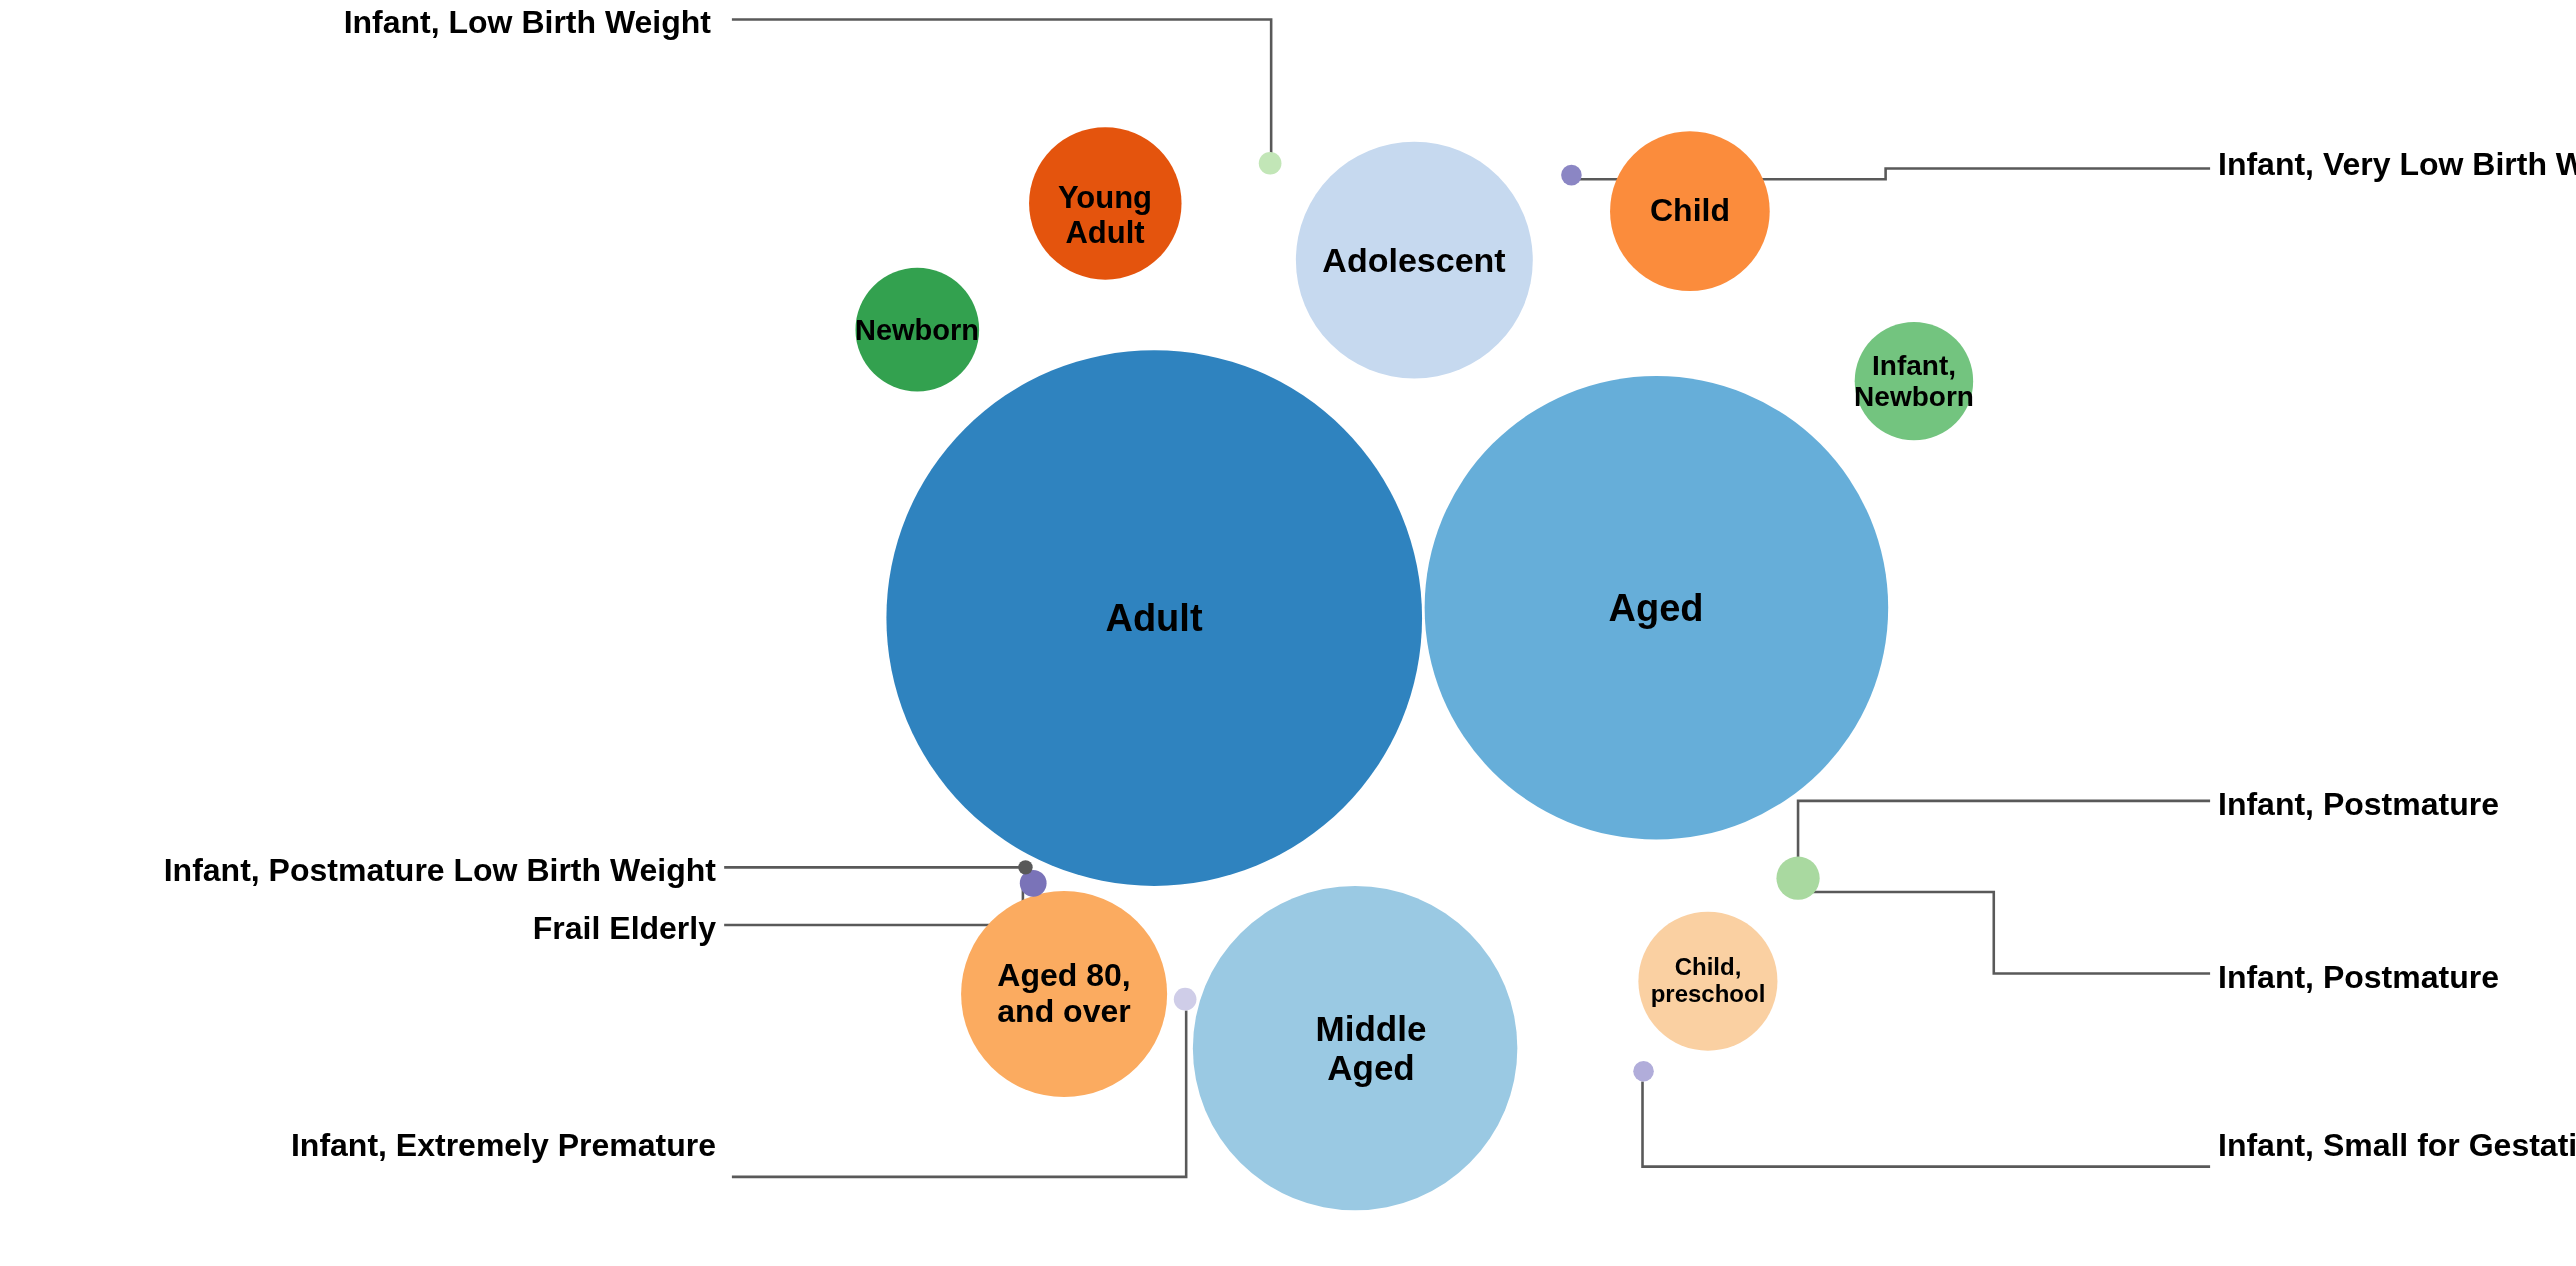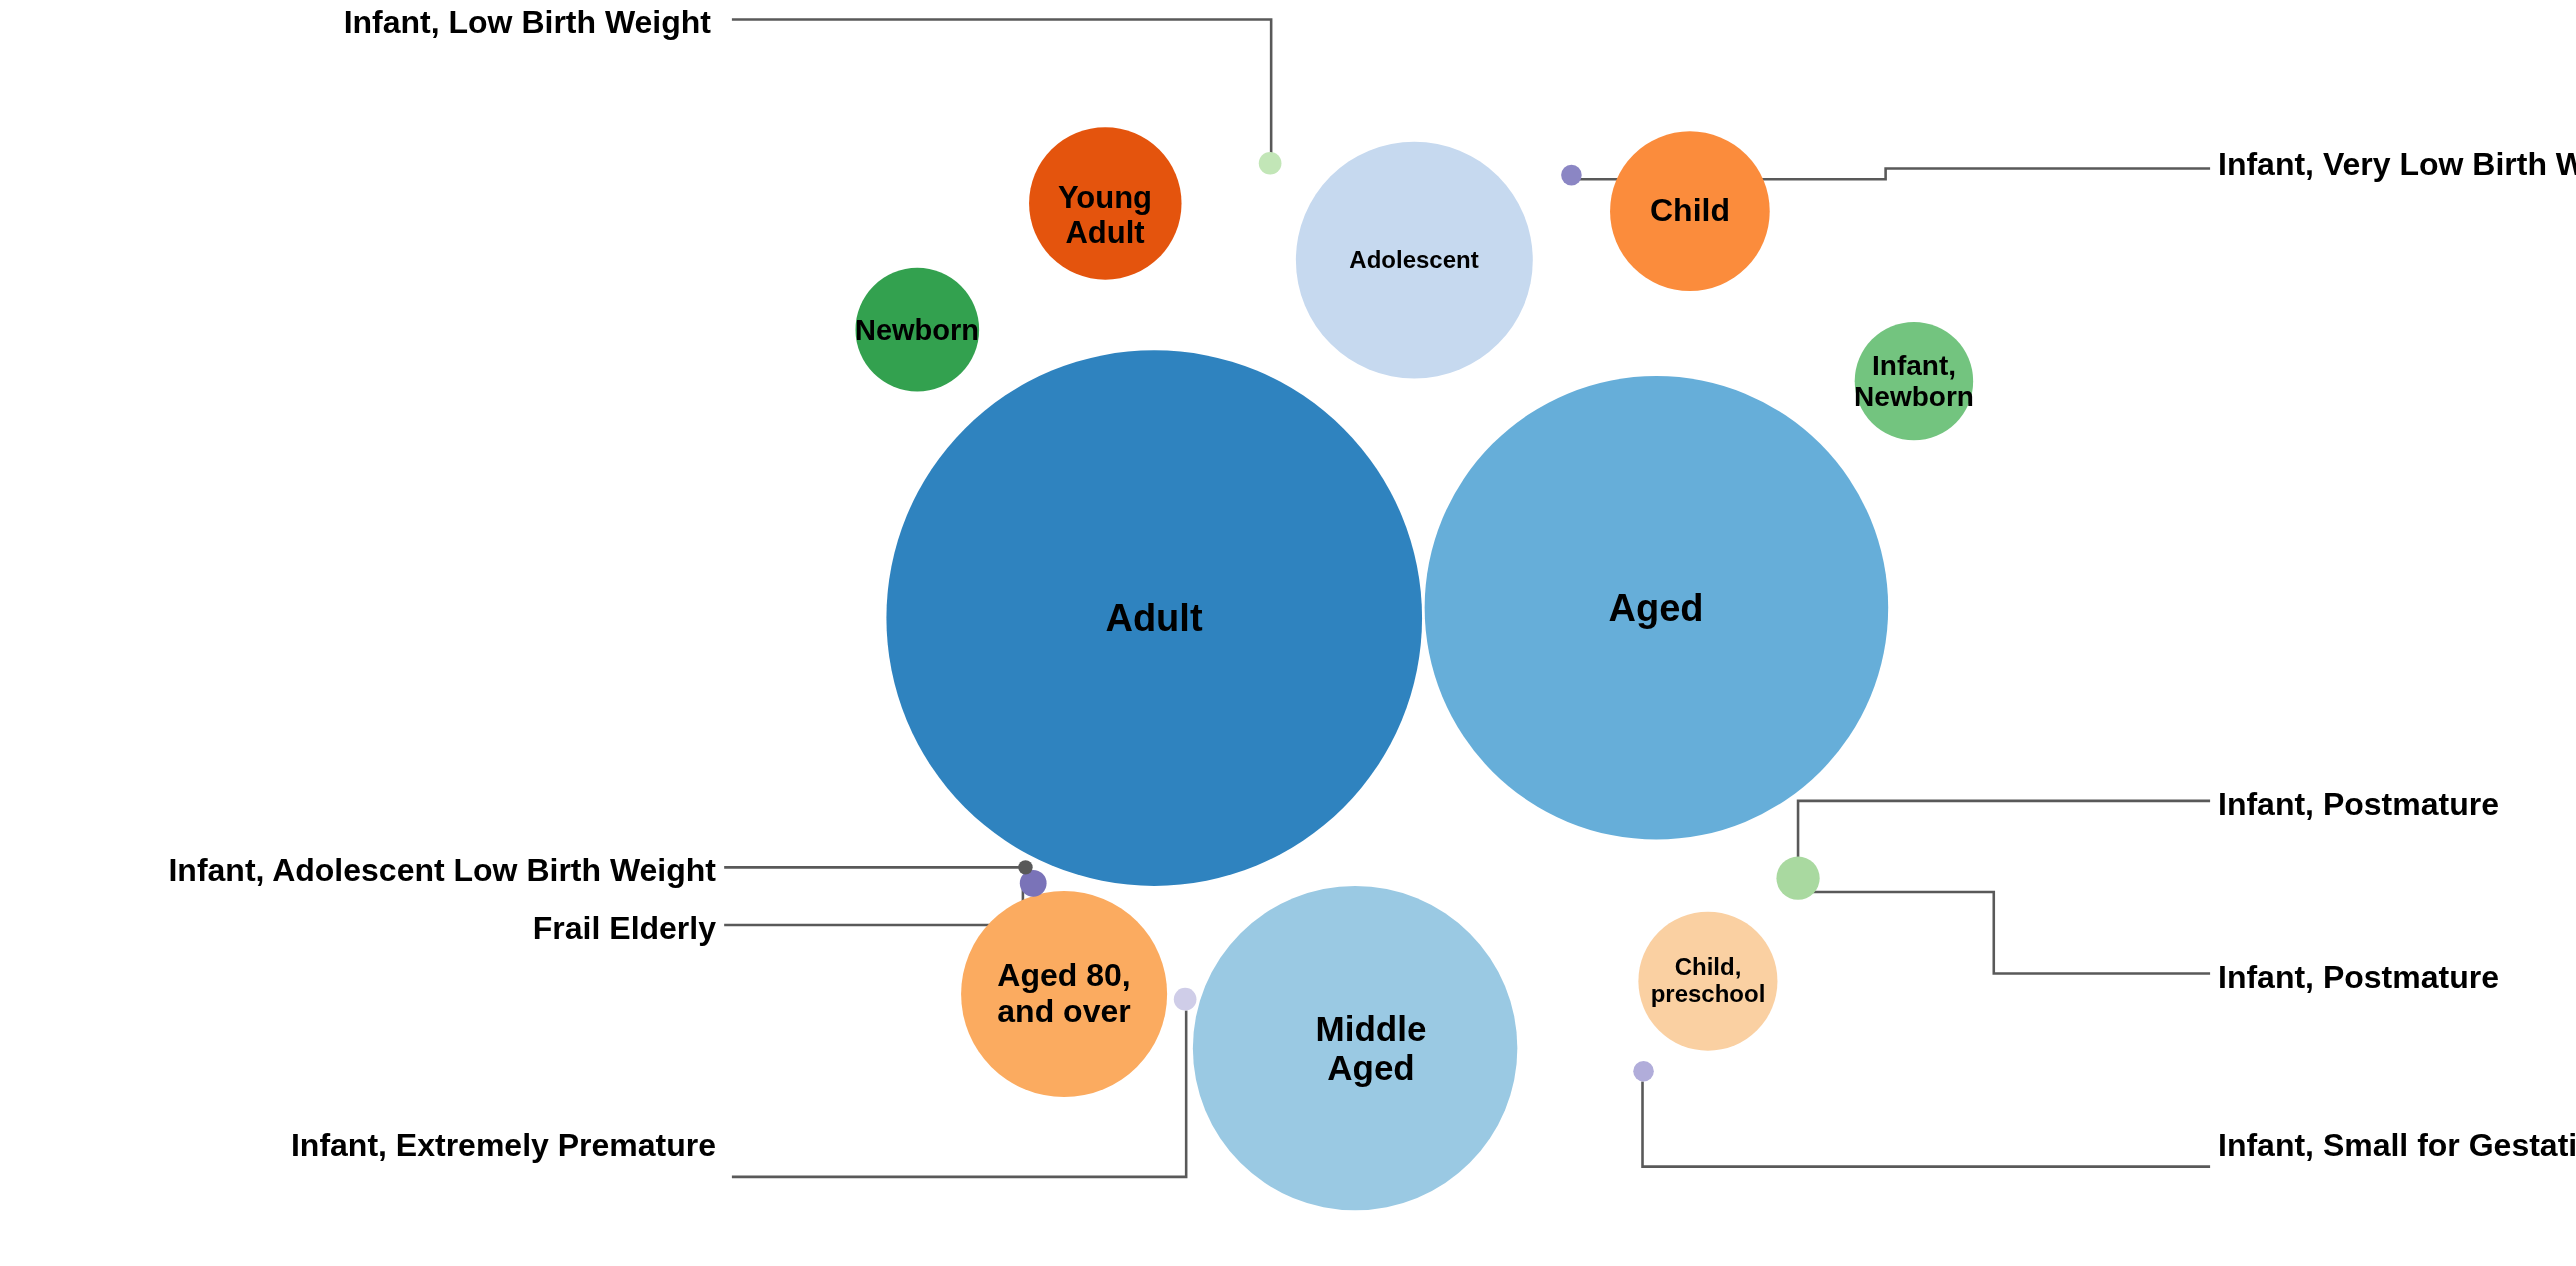--- a/index.html
+++ b/index.html
@@ -80,37 +80,37 @@
     <g id="callout-dots">
         <circle cx="1990" cy="1684" r="14" fill="#595959"></circle>
       </g>
   </svg>
 
   <div id="bubble-labels">
       <div class="bubble-label" style="left: 1154px; top: 618px; font-size: 38px; color: rgb(0, 0, 0);">Adult</div>
       <div class="bubble-label" style="left: 1656px; top: 608px; font-size: 38px; color: rgb(0, 0, 0);">Aged</div>
       <div class="bubble-label" style="left: 1356px; top: 1048px; font-size: 35px; color: rgb(0, 0, 0); margin-left: 15px;">Middle
 Aged</div>
-      <div class="bubble-label" style="left: 1414px; top: 260px; font-size: 24px; color: rgb(0, 0, 0);">Adolescent</div>
+      <div class="bubble-label" style="left: 1414px; top: 260px; font-size: 34px; color: rgb(0, 0, 0);">Adolescent</div>
       <div class="bubble-label" style="left: 1064px; top: 994px; font-size: 32px; color: rgb(0, 0, 0);">Aged 80,
 and over</div>
       <div class="bubble-label" style="left: 1690px; top: 211px; font-size: 32px; color: rgb(0, 0, 0);">Child</div>
       <div class="bubble-label" style="left: 1105px; top: 216px; font-size: 31px; color: rgb(0, 0, 0);">Young
 Adult</div>
       <div class="bubble-label" style="left: 1708px; top: 981px; font-size: 24px; color: rgb(0, 0, 0);">Child,
 preschool</div>
       <div class="bubble-label" style="left: 917px; top: 330px; font-size: 29px; color: rgb(0, 0, 0);">Newborn</div>
       <div class="bubble-label" style="left: 1914px; top: 381px; font-size: 28px; color: rgb(0, 0, 0);">Infant,
 Newborn</div>
     </div>
   <div id="callout-labels">
       <div class="callout-label left" style="left: 711px; top: 6.2px;">Infant, Low Birth Weight</div>
       <div class="callout-label right" style="left: 2218px; top: 148px;">Infant, Very Low Birth Weight</div>
       <div class="callout-label right" style="left: 2218px; top: 788px;">Infant, Postmature</div>
       <div class="callout-label right" style="left: 2218px; top: 961px;">Infant, Postmature</div>
-      <div class="callout-label left" style="left: 716px; top: 854px;">Infant, Adolescent Low Birth Weight</div>
+      <div class="callout-label left" style="left: 716px; top: 854px;">Infant, Postmature Low Birth Weight</div>
       <div class="callout-label left" style="left: 716px; top: 912px;">Frail Elderly</div>
       <div class="callout-label left" style="left: 716px; top: 1129px;">Infant, Extremely Premature</div>
       <div class="callout-label right" style="left: 2218px; top: 1129px;">Infant, Small for Gestational Age</div>
     </div>
 
 </div>
 
 
 </body></html>

